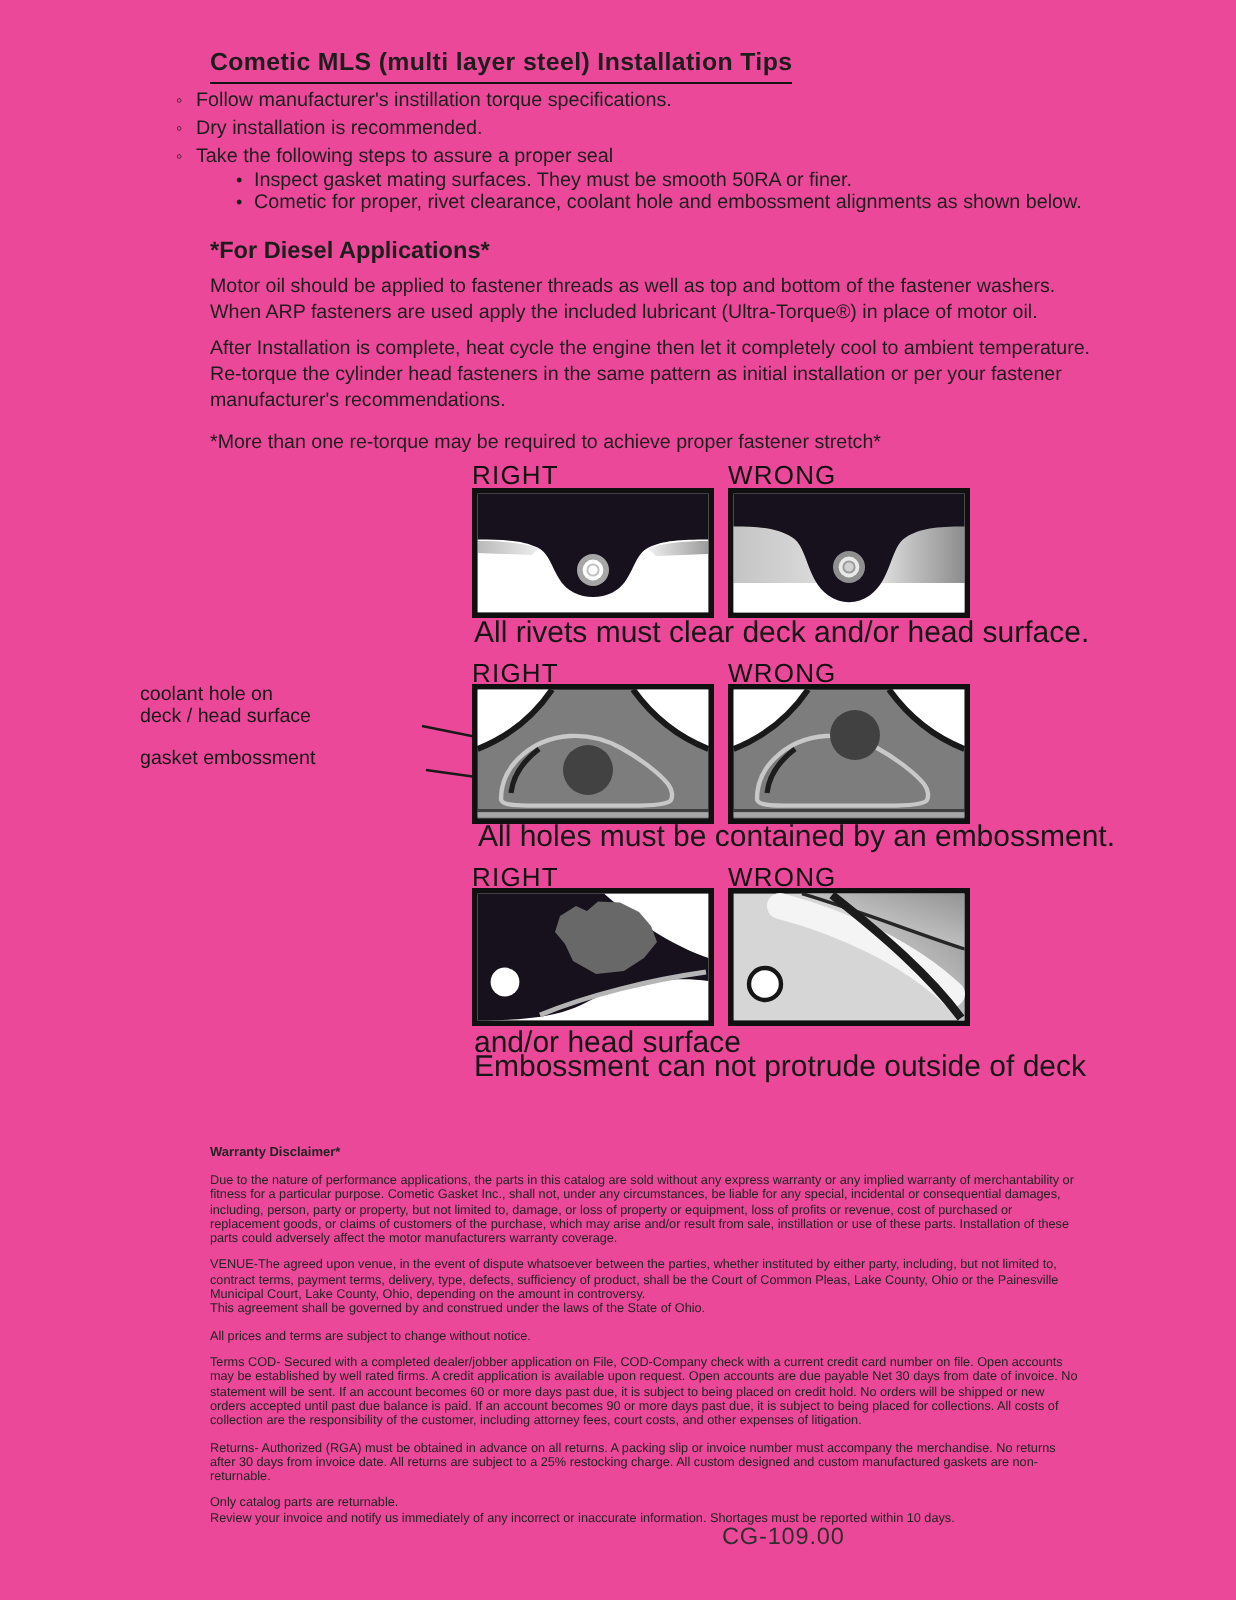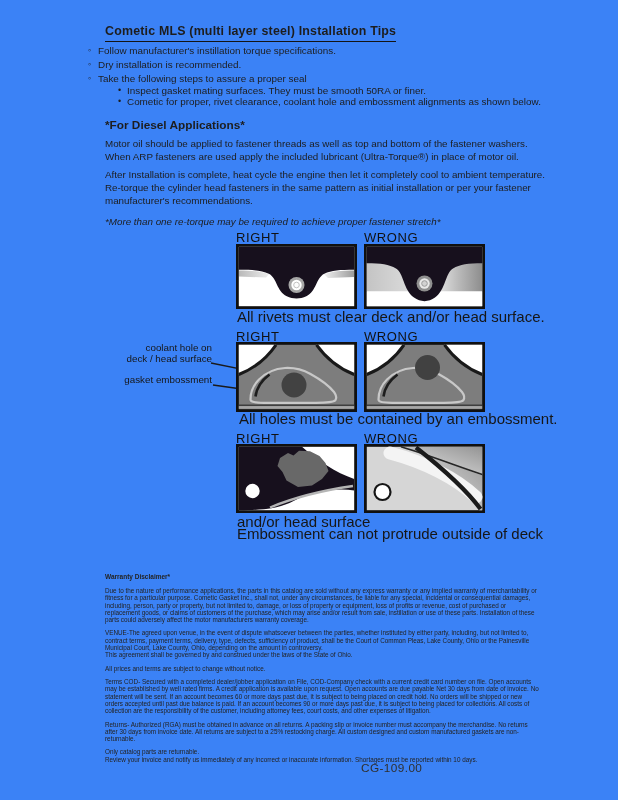--- a/index.html
+++ b/index.html
@@ -1,41 +1,41 @@
 <!DOCTYPE html>
 <html><head>
 <meta charset="utf-8">
 <style>
   html,body{margin:0;padding:0;background:#ffffff;}
-  .page{position:relative;width:618px;height:800px;background:#3b82f6;overflow:hidden;
+  .page{position:relative;width:618px;height:800px;background:#ec4899;overflow:hidden;
         font-family:"Liberation Sans","DejaVu Sans",sans-serif;color:#1d1d1d;}
 
   .title{position:absolute;left:105px;top:24px;margin:0;font-size:12.4px;font-weight:700;
          letter-spacing:.2px;border-bottom:1.6px solid #141414;padding-bottom:2.5px;display:inline-block;}
 
   .bullets{position:absolute;left:88px;top:45px;font-size:9.9px;line-height:11.7px;}
   .b{position:relative;padding-left:10px;margin-top:2.3px;white-space:nowrap;}
   .b:first-child{margin-top:0;}
   .b .mk{position:absolute;left:0;top:0;font-size:9px;}
   .subs{margin-left:30px;}
   .sb{position:relative;padding-left:9px;margin-top:0;white-space:nowrap;line-height:11px;}
   .sb .mk{position:absolute;left:0;top:0;font-size:9px;}
 
   .diesel{position:absolute;left:105px;top:118px;width:441px;}
   .diesel h2{margin:0;font-size:11.8px;font-weight:700;}
   .diesel p{margin:5px 0 0 0;font-size:9.8px;line-height:13.2px;}
   .diesel p.first{margin-top:4.5px;}
-  .diesel p.note{margin-top:7.5px;font-style:italic;}
+  .diesel p.note{margin-top:7.5px;}
 
   .dg-label{position:absolute;width:121px;text-align:left;font-size:13px;letter-spacing:.6px;color:#111;}
   .dg-box{position:absolute;width:121px;}
   .dg-box svg{display:block;width:121px;}
   .dg-cap{position:absolute;font-size:15px;color:#161616;white-space:nowrap;line-height:12.4px;}
 
-  .ann{position:absolute;left:82px;width:130px;text-align:right;font-size:9.8px;line-height:10.8px;color:#161616;}
+  .ann{position:absolute;left:70px;width:130px;text-align:left;font-size:9.8px;line-height:10.8px;color:#161616;}
   .leaders{position:absolute;left:203px;top:352px;}
 
   .warranty{position:absolute;left:105px;top:573px;width:434px;font-size:6.35px;line-height:7.25px;color:#232323;}
   .warranty .wh{font-weight:700;font-size:6.5px;margin:0 0 6.8px 0;}
   .warranty p{margin:0 0 6.2px 0;}
   .warranty p.tight{margin-bottom:0;}
 
   .footer{position:absolute;left:361px;top:761px;font-size:11.8px;letter-spacing:.4px;color:#2f2f2f;}
 </style>
 </head>

